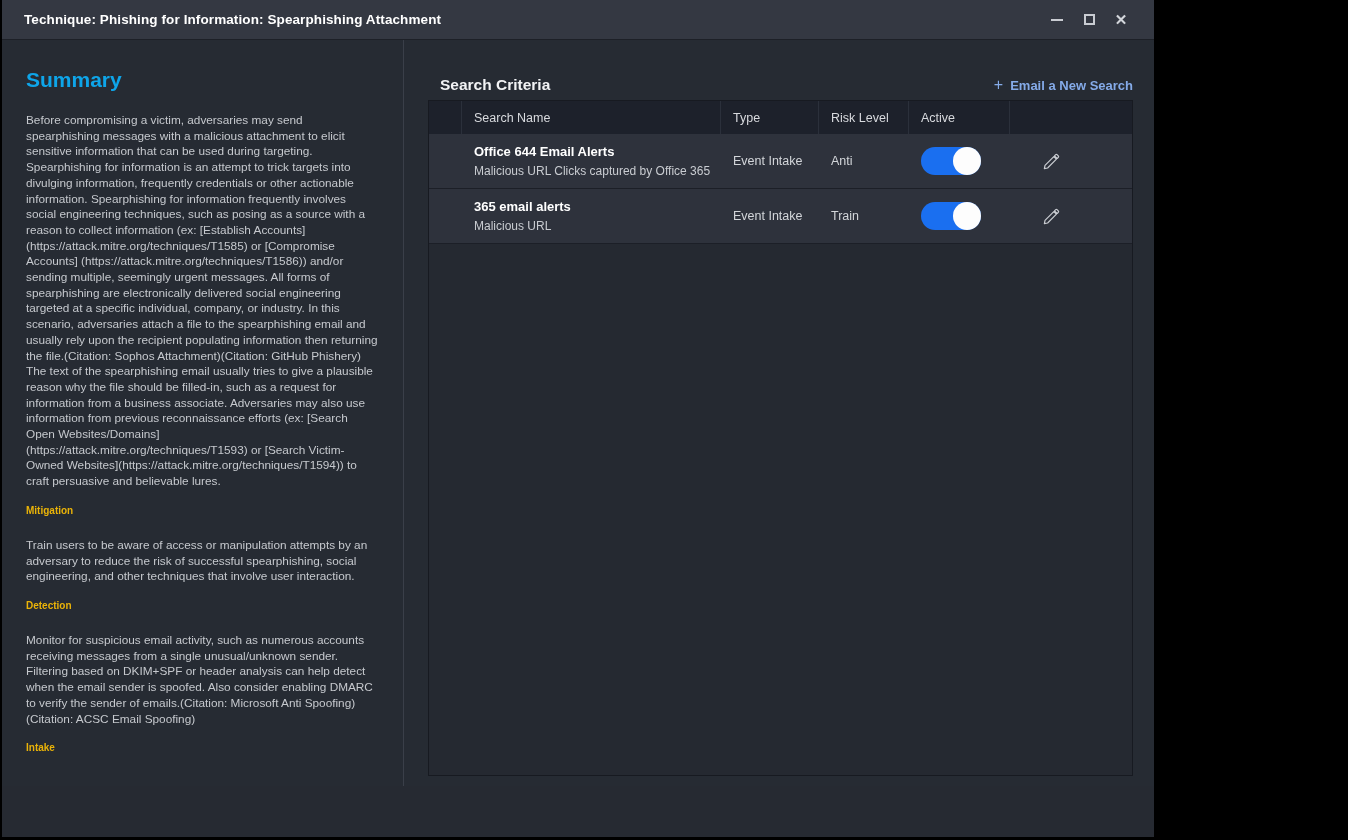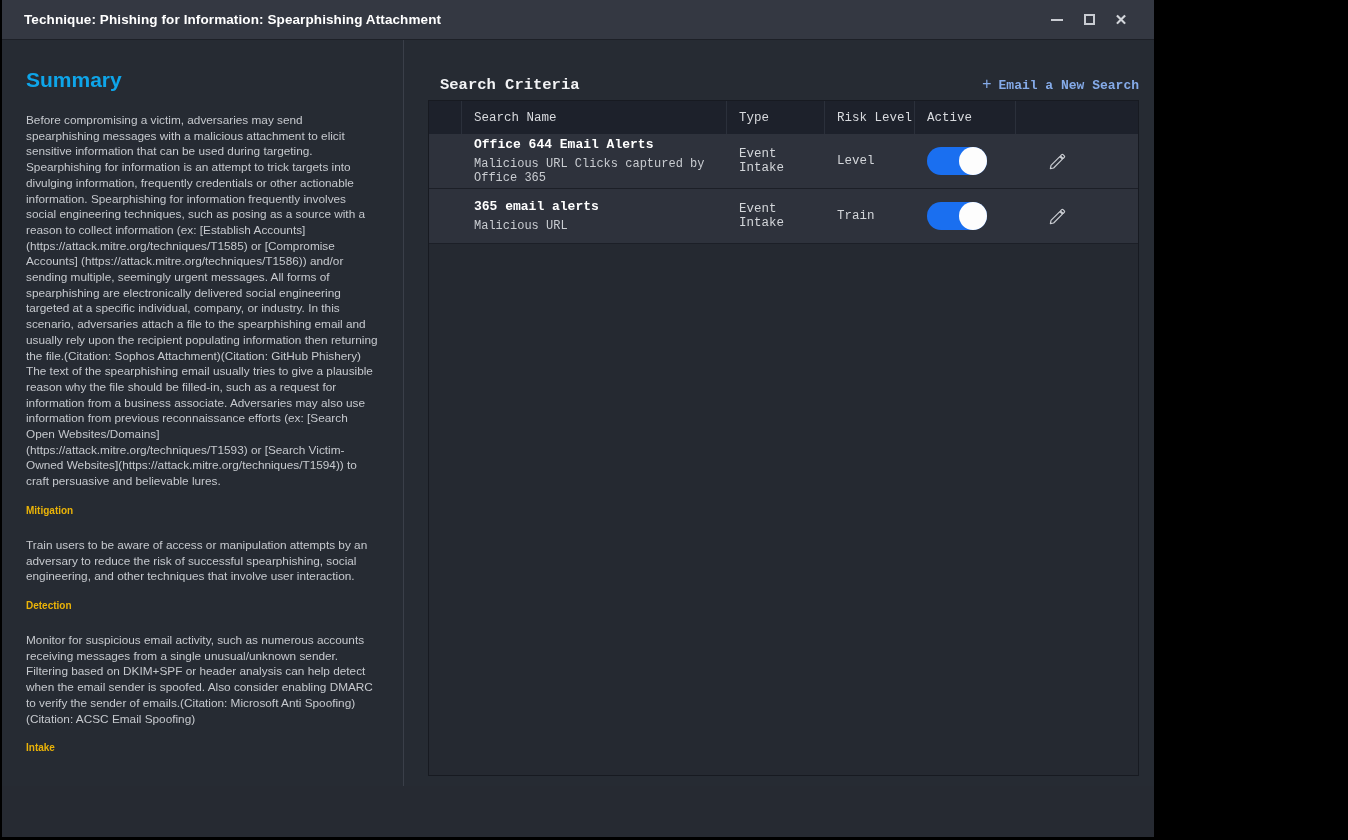--- a/index.html
+++ b/index.html
@@ -22,21 +22,21 @@
 
   
   .main { flex:1 1 auto; display:flex; min-height:0; }
   .left-panel { width:402px; flex:0 0 402px; border-right:1px solid #3a3f49;
                 padding:28px 24px 0 24px; overflow:hidden; position:relative; }
   .left-panel h1 { color:#0ea5e9; font-size:21px; font-weight:bold; margin:0 0 21px; }
   .left-panel h2 { color:#eab308; font-size:10px; font-weight:bold; margin:11px 0 22px; }
   .left-panel p  { color:#c6c9ce; font-size:11.8px; line-height:15.7px; margin:0 0 15px; }
   .left-panel p.after-h { margin-top:3px; }
 
-  .right-panel { flex:1 1 auto; padding:30px 15px 0 24px; display:flex; flex-direction:column; min-width:0;font-family:Liberation Mono, monospace; }
+  .right-panel { flex:1 1 auto; padding:30px 21px 0 24px; display:flex; flex-direction:column; min-width:0; }
   .topbar { height:30px; display:flex; align-items:center; justify-content:space-between; padding-left:12px; }
   .topbar .panel-title { color:#f2f3f5; font-size:15.5px; font-weight:bold; }
   .create-link { color:#85abe9; font-size:13px; font-weight:bold; display:flex; align-items:center;
                  gap:7px; cursor:pointer; }
   .create-link .plus { font-size:16px; font-weight:normal; }
 
   
   .table { flex:0 0 auto; height:676px; background:#252931;
            border:1px solid #171a21; display:flex; flex-direction:column; }
   .thead { height:33px; flex:0 0 33px; background:#1d212b; display:flex; }
@@ -130,21 +130,21 @@
           <div class="trow">
             <div class="td col-sel"></div>
             <div class="td col-name name-cell">
               <span class="row-name">Office 644 Email Alerts</span>
               <span class="row-desc">Malicious URL Clicks captured by Office 365</span>
             </div>
             <div class="td col-type">
               <span class="cell-text">Event Intake</span>
             </div>
             <div class="td col-risk">
-              <span class="cell-text">Level</span>
+              <span class="cell-text">Anti</span>
             </div>
             <div class="td col-act">
               <span class="toggle on">
                 <span class="knob"></span>
               </span>
             </div>
             <div class="td col-edit">
               <button class="edit-btn">
                 <svg width="19" height="19" viewBox="0 0 24 24">
                   <path d="M3.8 16.9 3 21l4.1-.8L18.2 9.1l-3.3-3.3L3.8 16.9zM20.6 6.7c.5-.5.5-1.2 0-1.7l-1.6-1.6c-.5-.5-1.2-.5-1.7 0l-1.5 1.5 3.3 3.3 1.5-1.5z" fill="none" stroke="#c9ccd1" stroke-width="1.5" stroke-linejoin="round"></path>

